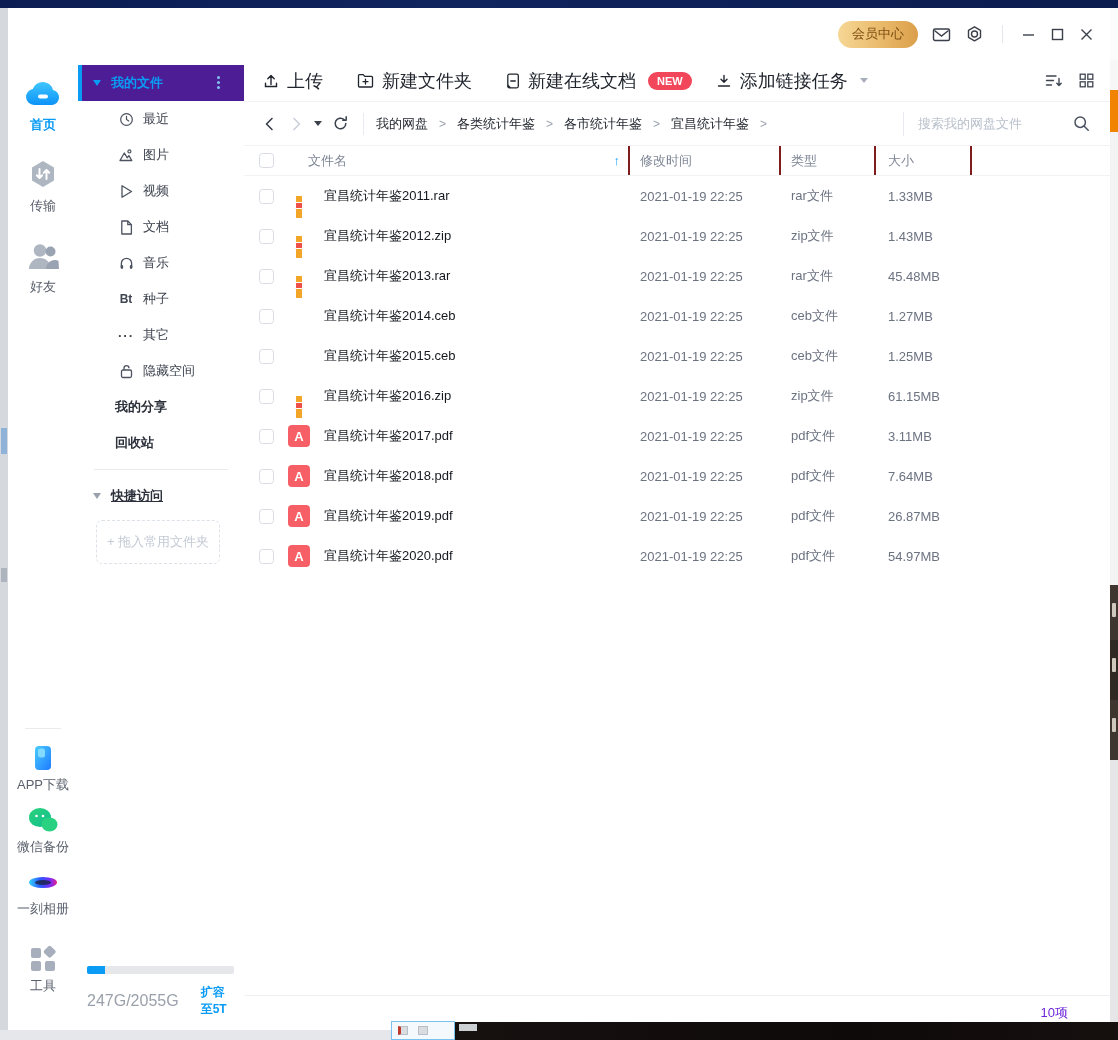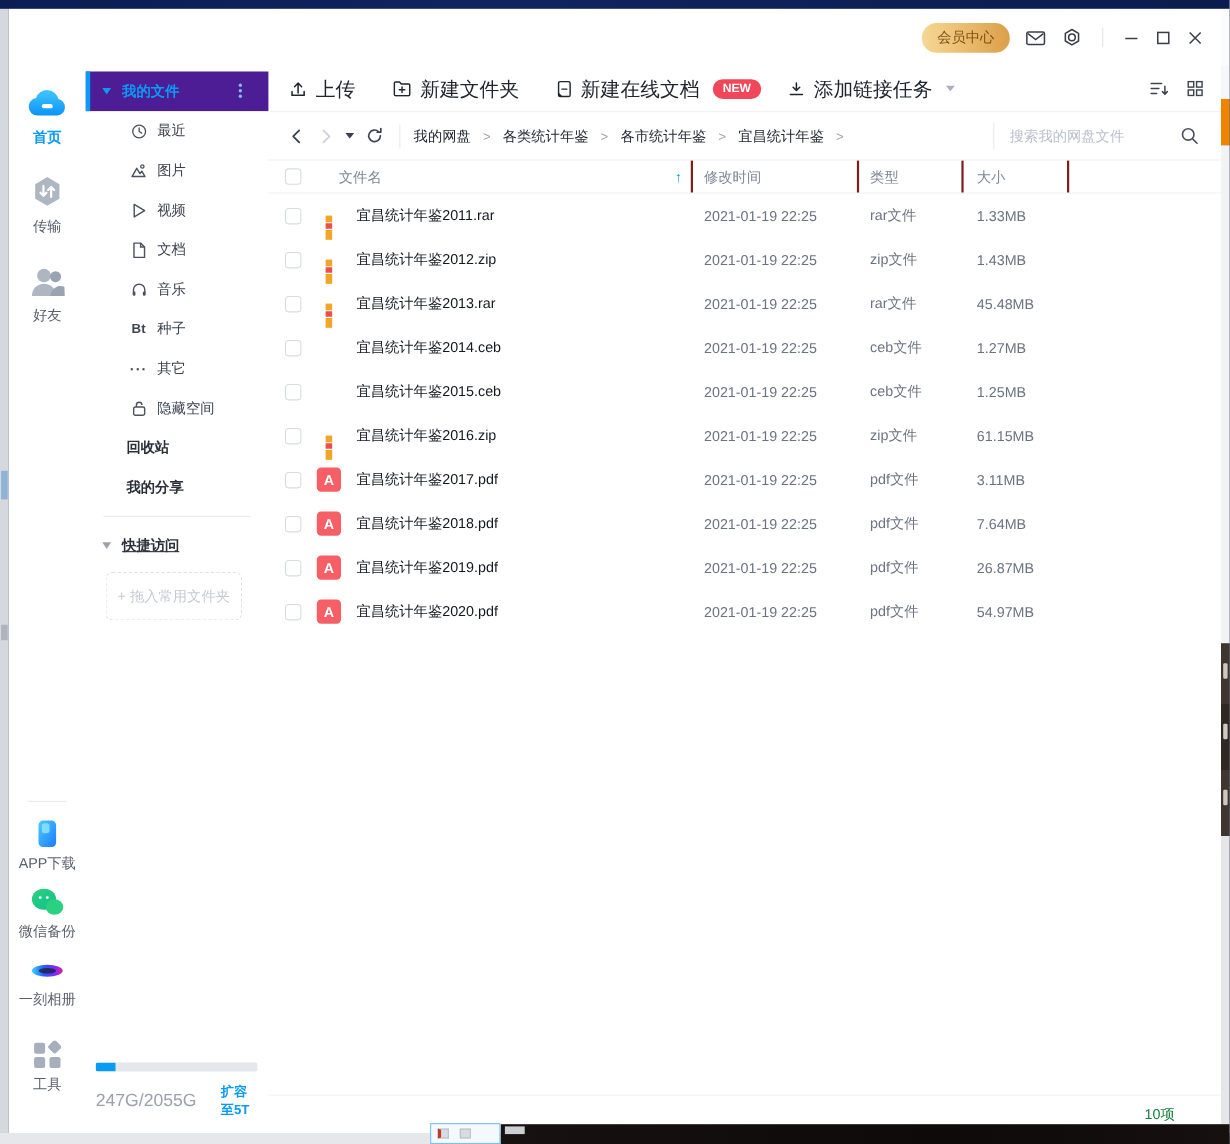--- a/index.html
+++ b/index.html
@@ -122,21 +122,21 @@
   .fi-rar { background:linear-gradient(180deg,#47b2f0 0,#47b2f0 31%,#ee4f49 31%,#ee4f49 64%,#76c53f 64%,#76c53f 100%); overflow:hidden; }
   .fi-rar::before { content:""; position:absolute; left:8px; top:0; width:6px; height:22px; background:#f2a526; }
   .fi-rar::after { content:""; position:absolute; left:6.5px; top:5.5px; width:6px; height:5px; background:#ee4f49; border:1.5px solid #fff; border-radius:1px; }
   .fi-ceb { background:#c6cdd8; }
   .fi-ceb::before { content:""; position:absolute; left:6px; top:6px; width:7px; height:7px; border-radius:50%; background:#fff; box-shadow:4px 2px 0 -1.5px #fff; }
   .fi-ceb::after { content:""; position:absolute; left:5px; top:10px; width:12px; height:5px; border-radius:3px; background:#fff; }
   .fi-pdf { background:#f65f66; display:flex; align-items:center; justify-content:center; }
   .fi-pdf::after { content:"A"; color:#fff; font-weight:bold; font-size:13px; font-family:"Liberation Sans",sans-serif; }
 
   .statusbar { height:35px; border-top:1px solid #eef0f3; display:flex; align-items:center; justify-content:flex-end;
-               padding-right:42px; font-size:13px; color:#15803d; }
+               padding-right:42px; font-size:13px; color:#6d28d9; }
 
   svg { display:block; }
   .bt-glyph { font-size:12px; font-weight:bold; color:#3f4550; }
   .dots-glyph { font-size:13px; font-weight:bold; color:#3f4550; letter-spacing:1px; }
 </style>
 </head>
 <body>
 
 <div class="canvas">
 
@@ -373,24 +373,24 @@
             <span class="side-icon">
               <svg width="13" height="15" viewBox="0 0 13 15">
                   <rect x="1.5" y="6" width="10" height="7.5" rx="1.5" fill="none" stroke="#4c5260" stroke-width="1.3"></rect>
                   <path d="M4 6V4.2a2.5 2.5 0 0 1 5 0" fill="none" stroke="#4c5260" stroke-width="1.3"></path>
                 </svg>
             </span>
               <span class="item-label">隐藏空间</span>
           </div>
 
           <div class="side-row boldrow">
+            <span class="row-label">我的分享</span>
+          </div>
+          <div class="side-row boldrow">
             <span class="row-label">回收站</span>
-          </div>
-          <div class="side-row boldrow">
-            <span class="row-label">我的分享</span>
           </div>
 
           <div class="side-divider"></div>
 
           <div class="side-row quick-row">
             <span class="caret-down gray"></span>
             <span class="row-label">快捷访问</span>
           </div>
           <div class="drop-box">+ 拖入常用文件夹</div>
 

